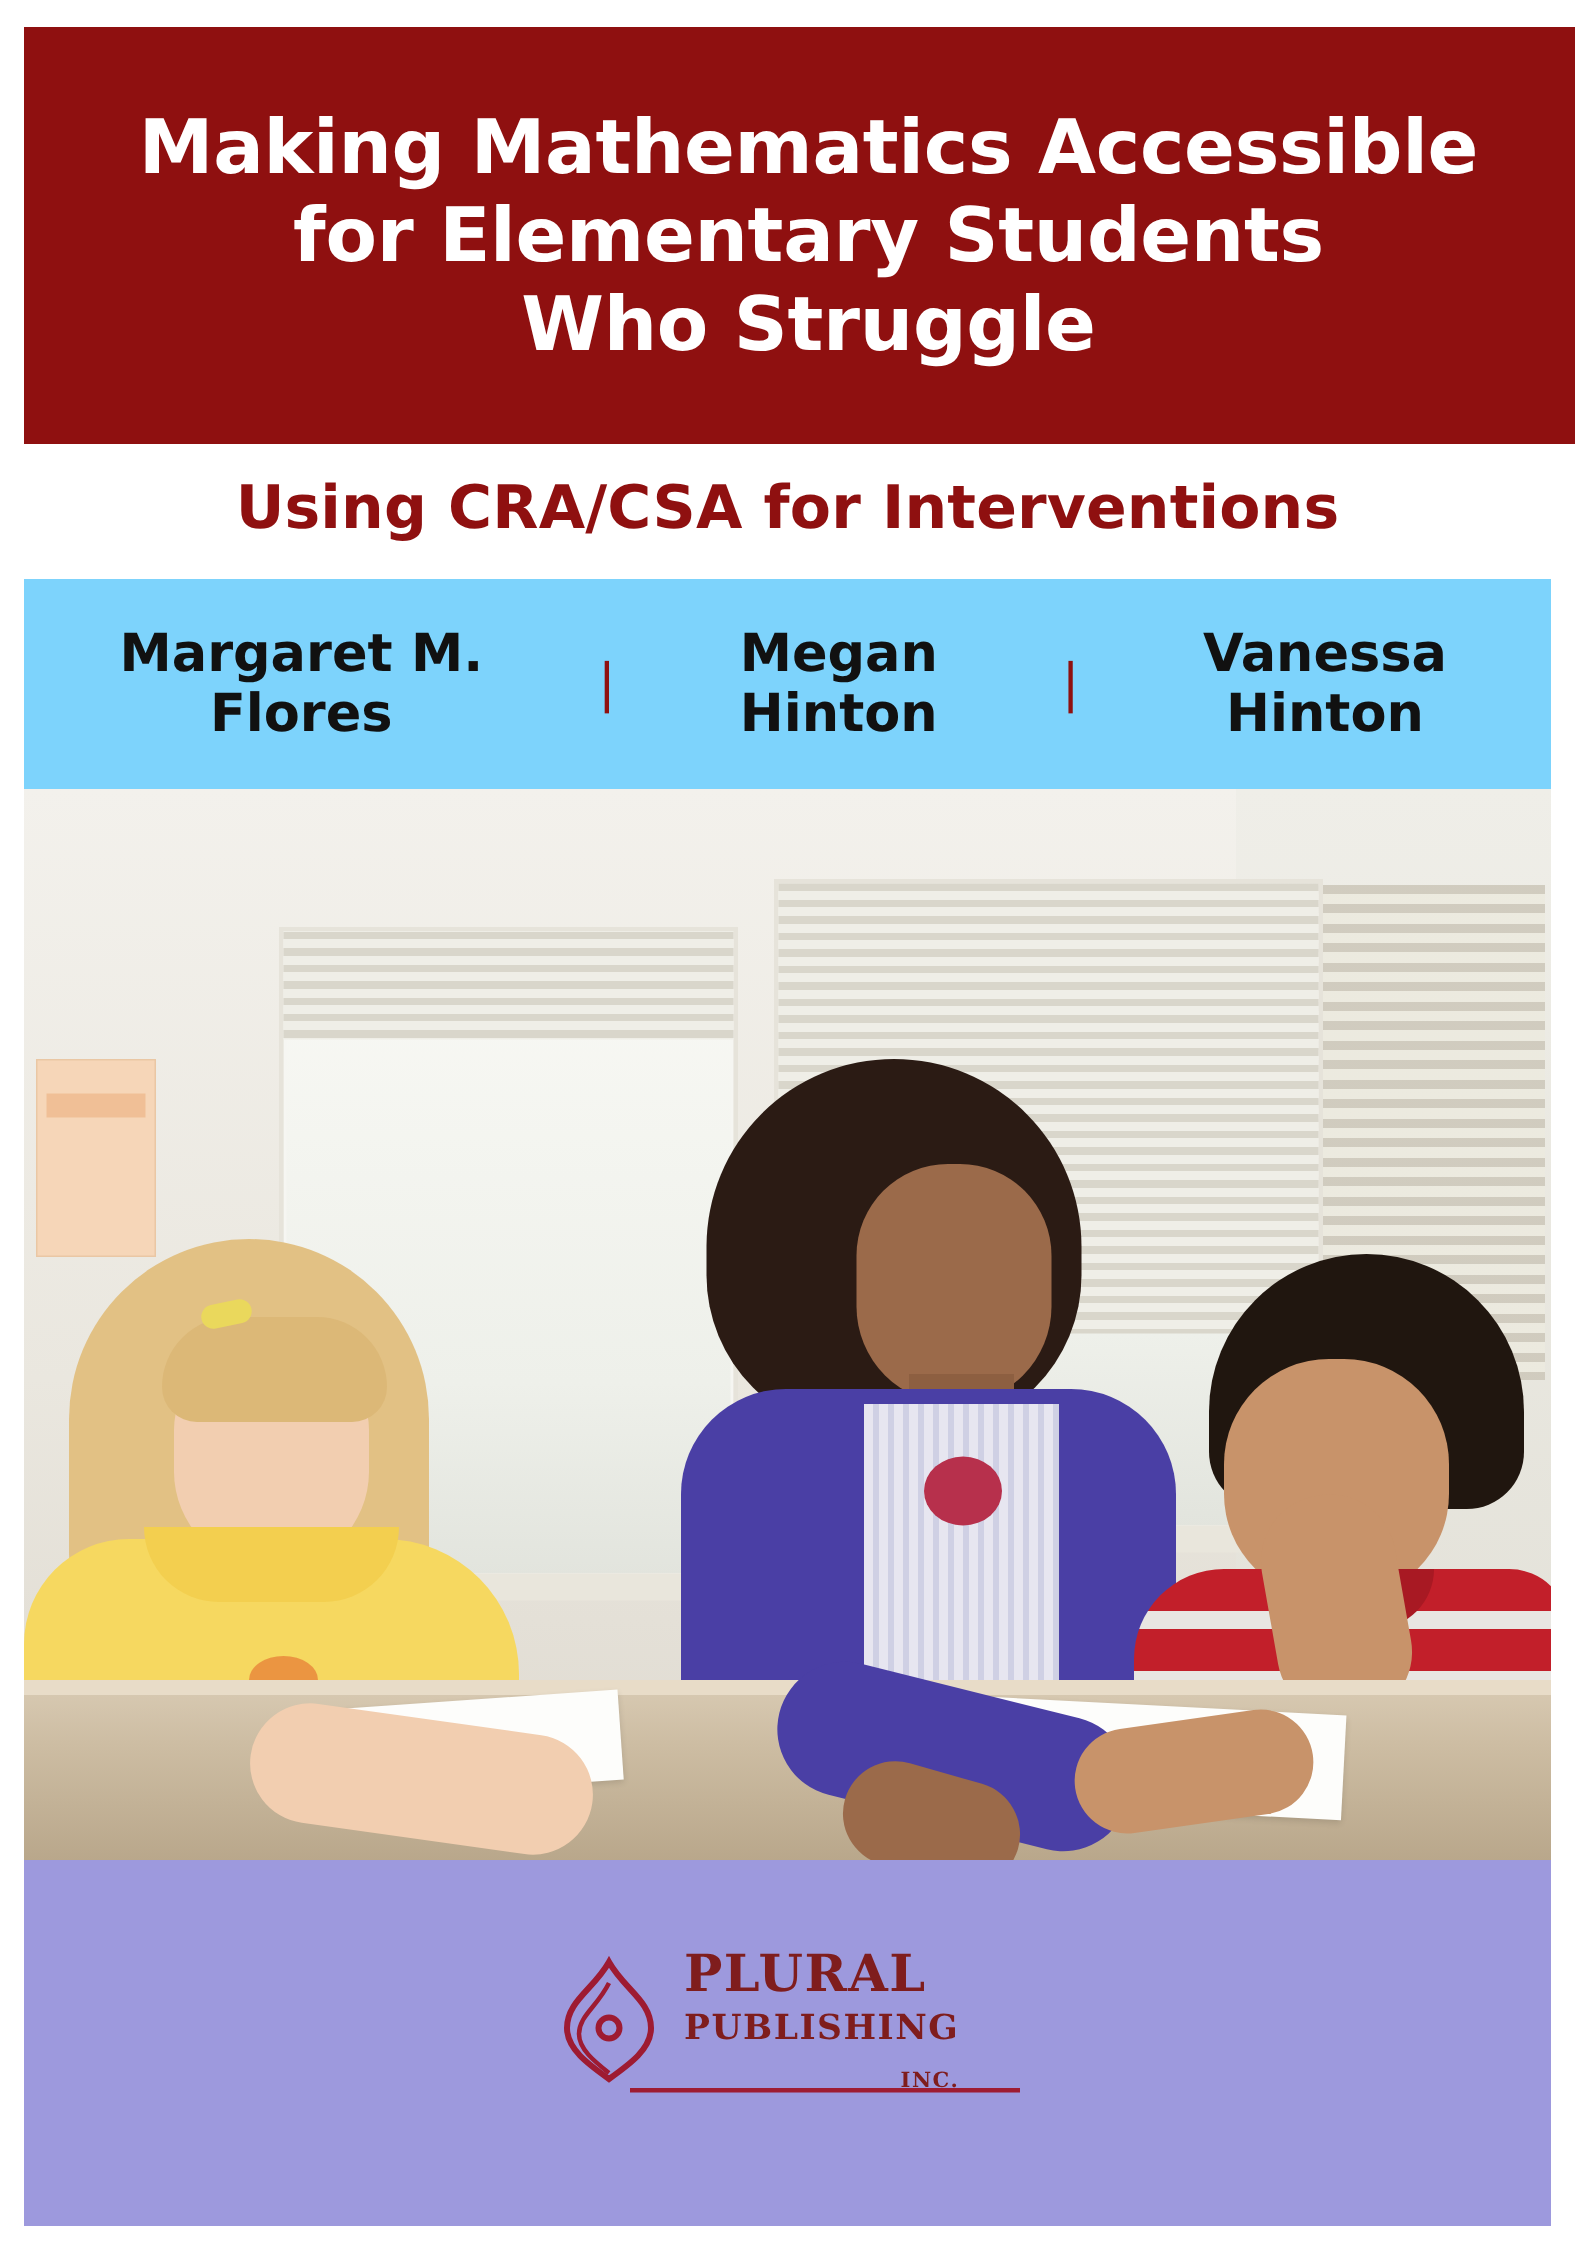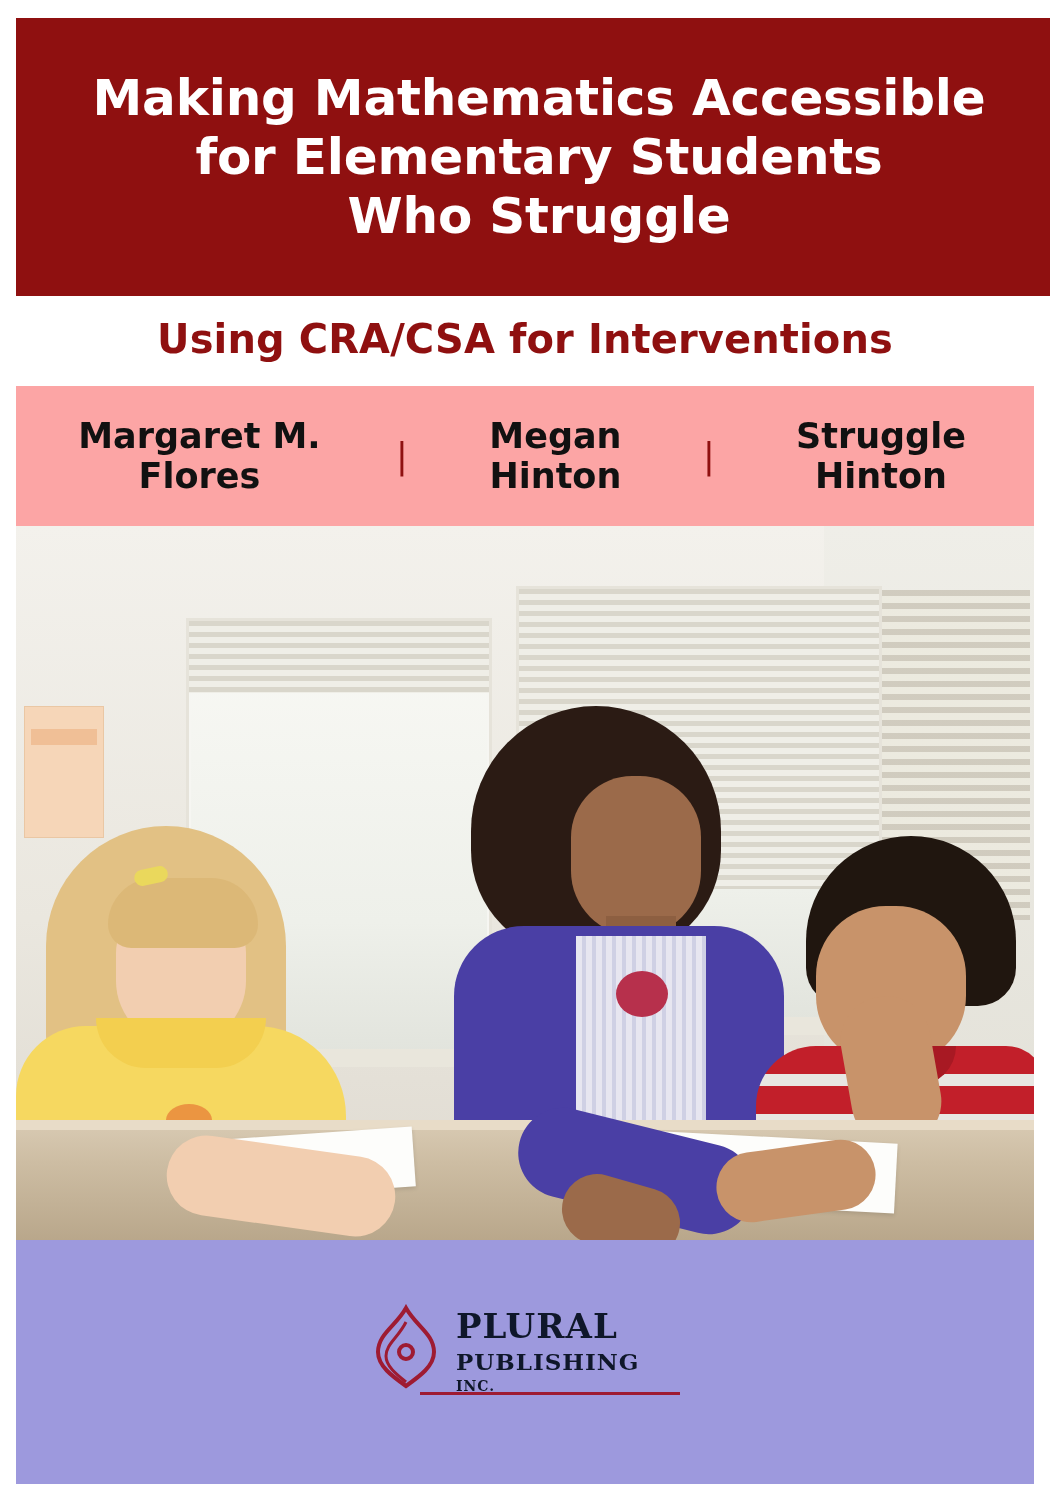--- a/index.html
+++ b/index.html
@@ -61,21 +61,21 @@
     letter-spacing: 0.1px;
   }
 
   
   .authors-band {
     position: absolute;
     left: 16px;
     top: 386px;
     width: 1018px;
     height: 140px;
-    background: #fca5a5;
+    background: #7dd3fc;
     display: flex;
     align-items: center;
     justify-content: flex-start;
   }
   .authors-text {
     color: #111111;
     font-weight: bold;
     font-size: 35px;
     text-align: center;
     letter-spacing: 0px;
@@ -290,43 +290,44 @@
     width: 330px;
     height: 120px;
   }
   .logo-mark {
     position: absolute;
     left: 8px; top: 8px;
     width: 76px; height: 86px;
   }
   .logo-text {
     position: absolute;
-    left: 96px; top: 10px;
-    color: #0f172a;
+    left: 96px; top: 0px;
+    color: #7f1d1d;
     text-align: left;
   }
   .logo-line1 {
     font-family: "DejaVu Serif", serif;
     font-size: 34px;
     letter-spacing: 1px;
     font-weight: bold;
   }
   .logo-line2 {
     font-family: "DejaVu Serif", serif;
     font-size: 23px;
     letter-spacing: 1px;
     margin-top: 2px;
     font-weight: bold;
   }
   .logo-line3 {
     font-family: "DejaVu Serif", serif;
     font-size: 14px;
     letter-spacing: 1px;
-    margin-top: 3px;
-    font-weight: bold;
+    margin-top: 14px;
+    font-weight: bold;
+    text-align: right;
   }
   .logo-rule {
     position: absolute;
     left: 60px;
     top: 96px;
     width: 260px;
     height: 3px;
     background: #9e1b32;
   }
 </style>
@@ -344,21 +345,21 @@
   <div class="subtitle-band">
     <div class="subtitle-text">Using CRA/CSA for Interventions</div>
   </div>
 
   <div class="authors-band">
     <div class="authors-text">
       <span>Margaret M. Flores</span>
       <span class="author-sep">|</span>
       <span>Megan Hinton</span>
       <span class="author-sep">|</span>
-      <span>Struggle Hinton</span>
+      <span>Vanessa Hinton</span>
     </div>
   </div>
 
   <div class="photo">
     <div class="room-bg"></div>
     <div class="wall-right">
       <div class="blind-right"></div>
     </div>
 
     <div class="win a">

